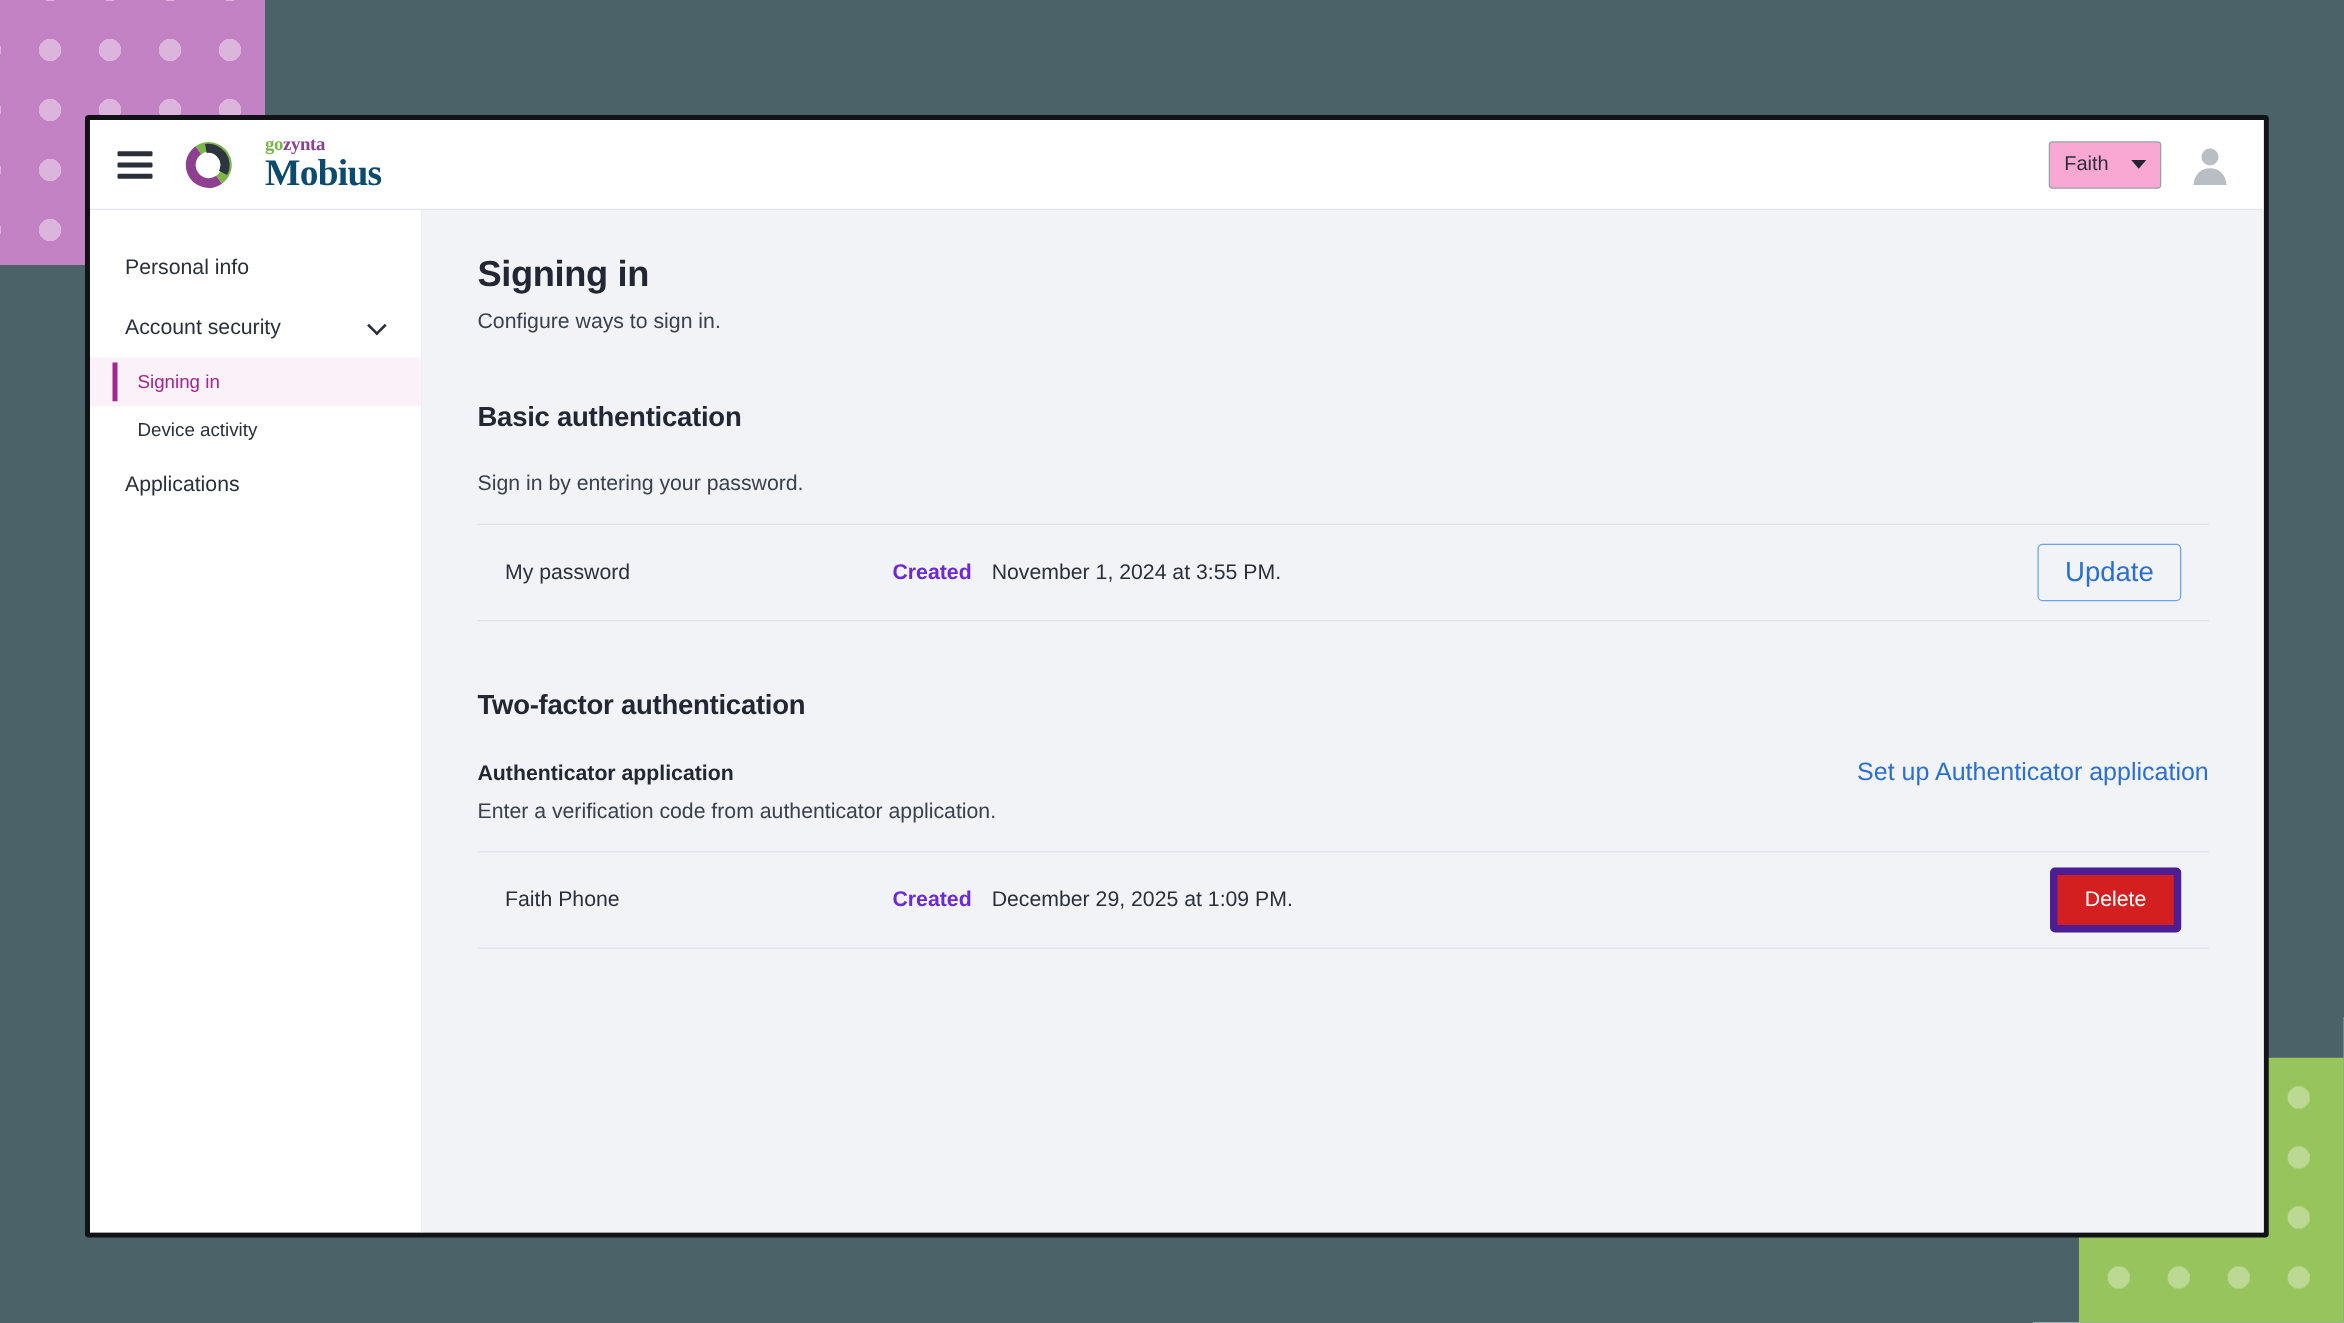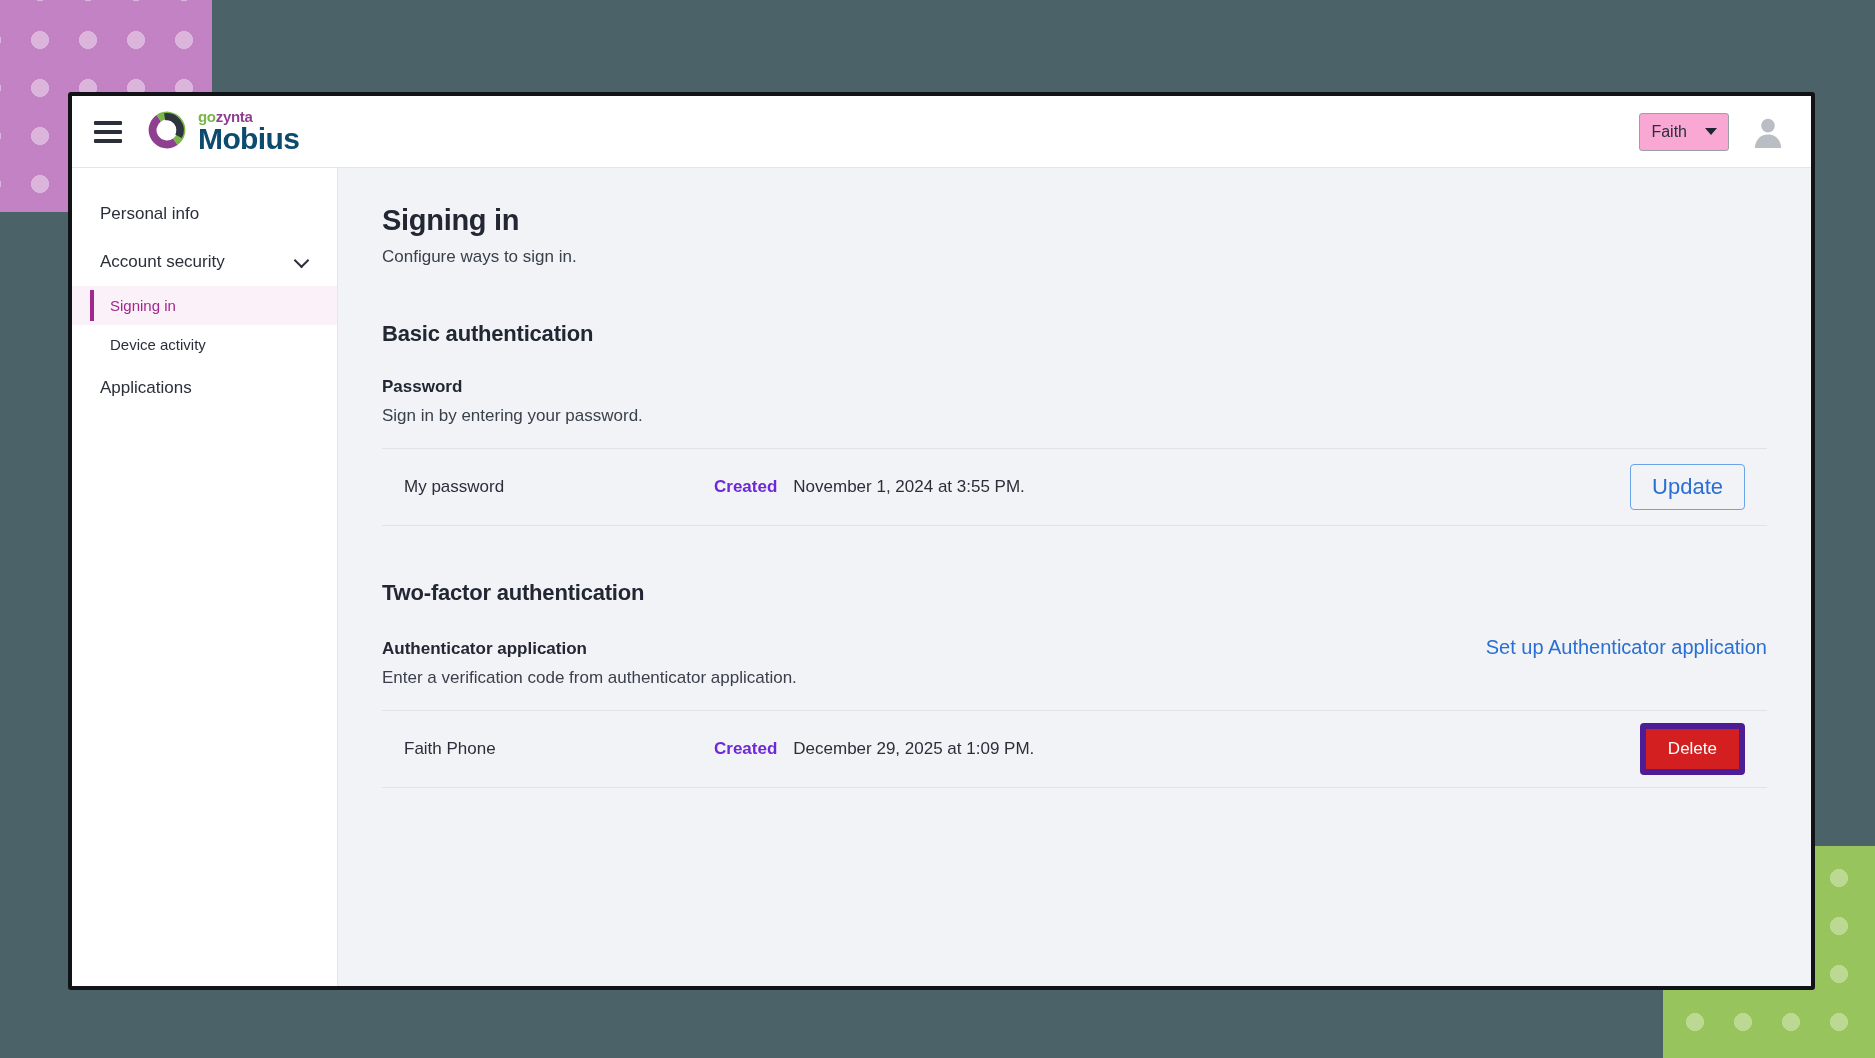--- a/index.html
+++ b/index.html
@@ -79,21 +79,21 @@
     width: 28px; height: 22px;
     display: flex; flex-direction: column;
     justify-content: space-between;
     margin-right: 24px;
     cursor: pointer;
   }
   .hamburger span {
     display: block; height: 4px; width: 100%;
     background: #2b2f3a; border-radius: 1px;
   }
-  .logo { display: flex; gap: 10px; }
+  .logo { display: flex; align-items: center; gap: 24px; font-family: Liberation Serif, serif; }
   .logo-mark { width: 42px; height: 42px; flex: 0 0 42px; }
   .logo-text { display: flex; flex-direction: column; line-height: 1; }
   .logo-gozynta {
     font-size: 15px; font-weight: bold; letter-spacing: -0.3px;
     margin-bottom: 1px;
   }
   .logo-go { color: #7ab648; }
   .logo-zynta { color: #8f3f8f; }
   .logo-mobius {
     font-size: 30px; font-weight: bold; color: #0c4a6e;
@@ -304,23 +304,20 @@
     </div>
 
     <div class="main">
 
       <h1 class="page-title">Signing in</h1>
       <p class="page-sub">Configure ways to sign in.</p>
 
       <div class="section">
         <h2 class="section-title">Basic authentication</h2>
 
-        <div class="sub-head-row">
-          <h3 class="sub-title">Password</h3>
-        </div>
         <p class="sub-desc">Sign in by entering your password.</p>
 
         <div class="cred-row">
           <div class="cred-name">My password</div>
           <div class="cred-label">Created</div>
           <div class="cred-value">November 1, 2024 at 3:55 PM.</div>
           <div class="cred-action">
             <button class="btn-outline">Update</button>
           </div>
         </div>

